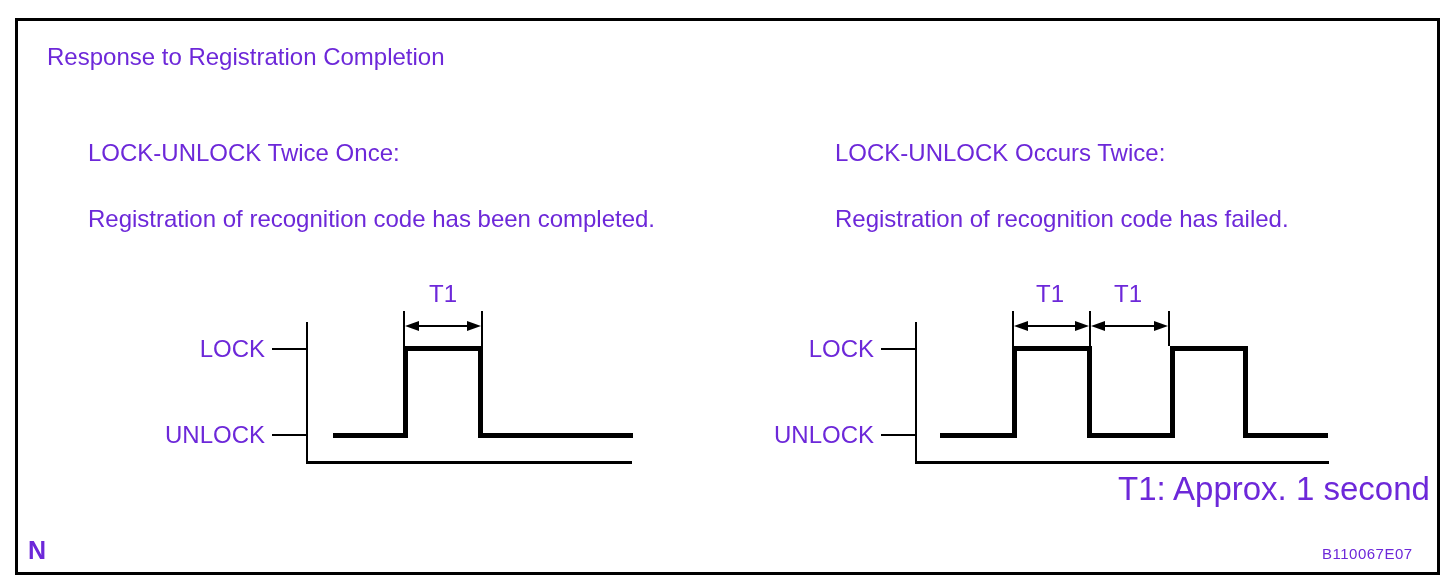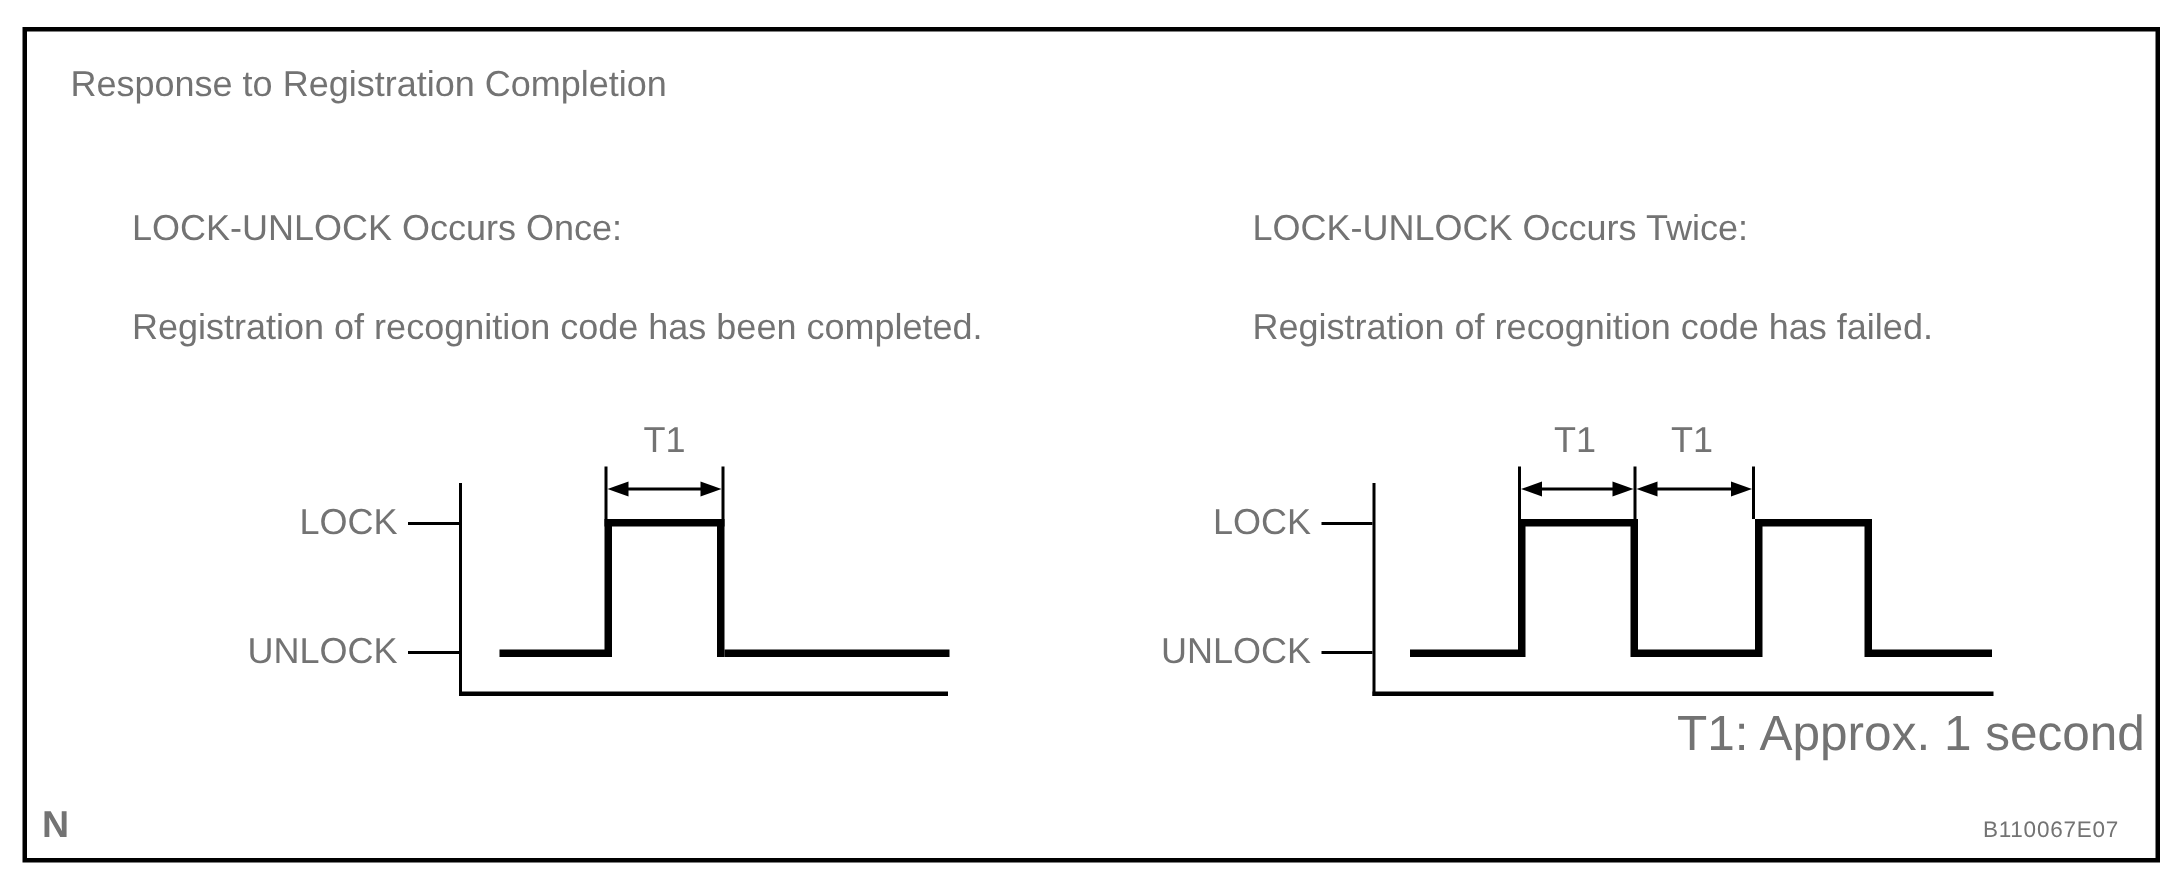--- a/index.html
+++ b/index.html
@@ -1,40 +1,40 @@
 <!DOCTYPE html>
 <html><head>
 <meta charset="utf-8">
 <style>
   * { margin:0; padding:0; box-sizing:border-box; }
   html,body { width:1456px; height:586px; background:#ffffff; overflow:hidden; }
   body { position:relative; font-family:"Liberation Sans", sans-serif; color:#000; }
   .frame { position:absolute; left:15px; top:18px; right:16px; bottom:11px;
            border:3px solid #000; background:#fff; }
   .layer { position:absolute; left:0; top:0; width:100%; height:100%; }
-  .txt { position:absolute; font-size:24px; line-height:26px; white-space:nowrap; color:#737373; }
+  .txt { position:absolute; font-size:24px; line-height:26px; white-space:nowrap; color:#6d28d9; }
   .lbl-right { text-align:right; }
   .ln { position:absolute; background:#000; }
   .ah { position:absolute; width:0; height:0;
         border-top:5px solid transparent; border-bottom:5px solid transparent; }
   .ah-l { border-right:14px solid #000; }
   .ah-r { border-left:14px solid #000; }
   .t1 { text-align:center; }
   .note { font-size:33px; }
   .marker { font-weight:bold; font-size:25px; }
   .figid { font-size:15px; letter-spacing:0.5px; }
 </style>
 </head>
 <body>
 
 <div class="frame"></div>
 
 <div class="txt" style="left:47px; top:44px;">Response to Registration Completion</div>
 
-<div class="txt" style="left:88px; top:140px;">LOCK-UNLOCK Occurs Once:</div>
+<div class="txt" style="left:88px; top:140px;">LOCK-UNLOCK Twice Once:</div>
 <div class="txt" style="left:88px; top:206px;">Registration of recognition code has been completed.</div>
 
 <div class="txt" style="left:835px; top:140px;text-align:center;">LOCK-UNLOCK Occurs Twice:</div>
 <div class="txt" style="left:835px; top:206px;text-align:center;">Registration of recognition code has failed.</div>
 
 <div class="layer">
   <div class="txt lbl-right" style="left:145px; top:336px; width:120px;">LOCK</div>
   <div class="txt lbl-right" style="left:115px; top:422px; width:150px;">UNLOCK</div>
   <div class="ln" style="left:272px; top:348px; width:34px; height:2px;"></div>
   <div class="ln" style="left:272px; top:434px; width:34px; height:2px;"></div>

